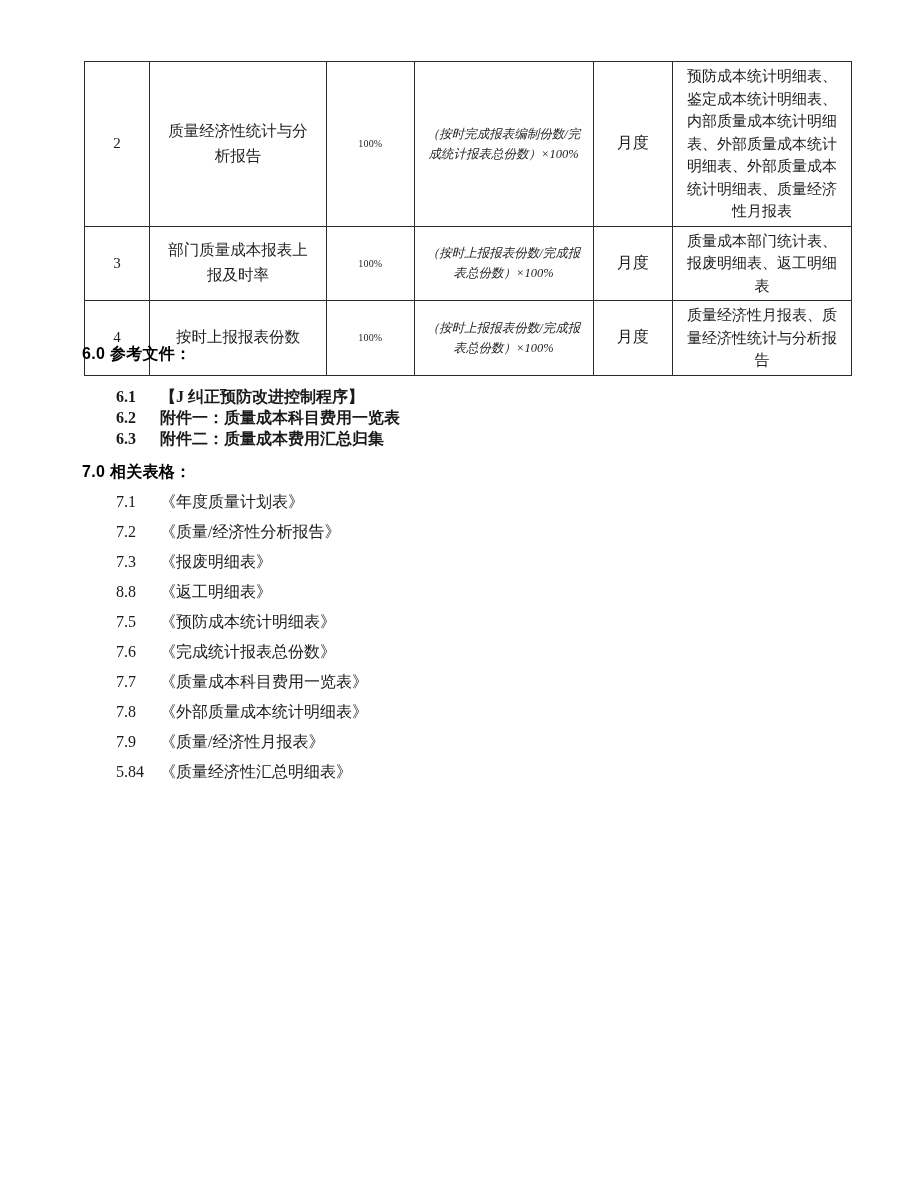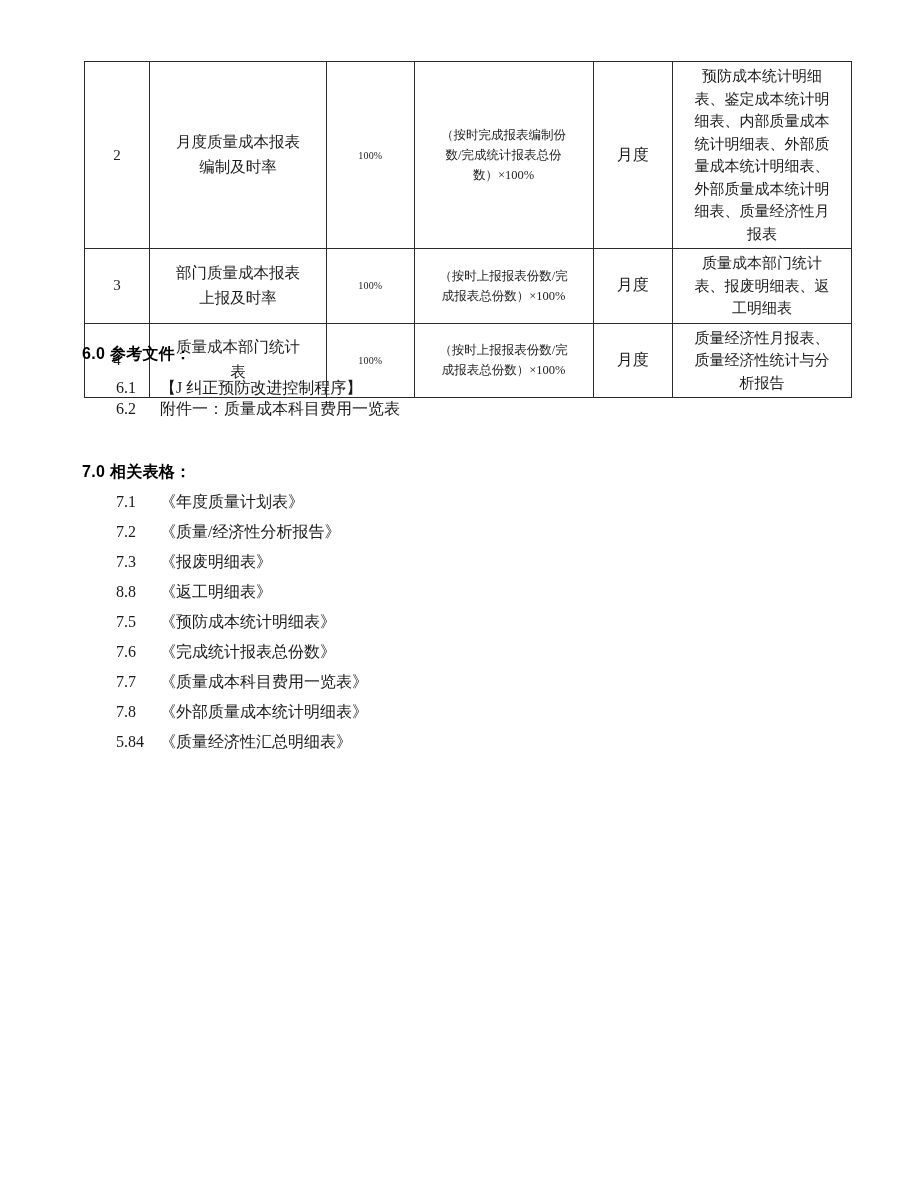--- a/index.html
+++ b/index.html
@@ -33,35 +33,35 @@
   }
   table.kpi-table {
     border-collapse: collapse;
     width: 768px;
     table-layout: fixed;
   }
   table.kpi-table td {
     border: 1px solid #2b2b2b;
     vertical-align: middle;
     text-align: center;
-    padding: 3px 20px;
+    padding: 3px 12px;
     font-family: "Liberation Serif", "DejaVu Serif", serif;
     color: #1c1c1c;
   }
   .col-no      { width: 64px; }
   .col-name    { width: 174px; }
   .col-target  { width: 86px; }
   .col-formula { width: 176px; }
   .col-freq    { width: 78px; }
   .col-forms   { width: 176px; }
 
   td.c-no      { font-size: 15px; }
   td.c-name    { font-size: 15.5px; line-height: 1.6; }
   td.c-target  { font-size: 10px; letter-spacing: .2px; }
-  td.c-formula { font-size: 12.5px; line-height: 1.62; }
+  td.c-formula { font-size: 12.5px; line-height: 1.62; font-style: italic; }
   td.c-freq    { font-size: 16px; }
   td.c-forms   { font-size: 15px; line-height: 1.5; text-align: center; }
 
   tr.row-2 td { height: 152px; }
   tr.row-3 td { height: 64px; }
   tr.row-4 td { height: 57px; }
 
   
   .section {
     position: absolute;
@@ -78,21 +78,21 @@
   .sec-6 { top: 344px; left: 82px; }
   .sec-7 { top: 462px; left: 82px; }
 
   ul.item-list {
     list-style: none;
     margin: 0;
     padding: 0;
     position: absolute;
     left: 116px;
   }
-  ul.list-6 { top: 377px; }
+  ul.list-6 { top: 386px; font-weight: bold; }
   ul.list-7 { top: 487px; }
 
   ul.list-6 li {
     font-size: 16px;
     line-height: 21px;
     height: 21px;
     white-space: nowrap;
     color: #1a1a1a;
   }
   ul.list-7 li {
@@ -122,54 +122,57 @@
         <col class="col-no">
           <col class="col-name">
           <col class="col-target">
         <col class="col-formula">
           <col class="col-freq">
           <col class="col-forms">
       </colgroup>
       <tbody>
         <tr class="row-2">
           <td class="c-no">2</td>
-          <td class="c-name">月度质量成本报表编制及时率</td>
+          <td class="c-name">质量经济性统计与分析报告</td>
           <td class="c-target">100%</td>
           <td class="c-formula">（按时完成报表编制份数/完成统计报表总份数）×100%</td>
           <td class="c-freq">月度</td>
           <td class="c-forms">预防成本统计明细表、鉴定成本统计明细表、内部质量成本统计明细表、外部质量成本统计明细表、外部质量成本统计明细表、质量经济性月报表</td>
         </tr>
         <tr class="row-3">
           <td class="c-no">3</td>
           <td class="c-name">部门质量成本报表上报及时率</td>
           <td class="c-target">100%</td>
           <td class="c-formula">（按时上报报表份数/完成报表总份数）×100%</td>
           <td class="c-freq">月度</td>
           <td class="c-forms">质量成本部门统计表、报废明细表、返工明细表</td>
         </tr>
         <tr class="row-4">
           <td class="c-no">4</td>
-          <td class="c-name">质量成本部门统计表</td>
+          <td class="c-name">按时上报报表份数</td>
           <td class="c-target">100%</td>
           <td class="c-formula">（按时上报报表份数/完成报表总份数）×100%</td>
           <td class="c-freq">月度</td>
           <td class="c-forms">质量经济性月报表、质量经济性统计与分析报告</td>
         </tr>
       </tbody>
     </table>
   </div>
 
   <div class="section sec-heading sec-6">6.0 参考文件：</div>
   <ul class="item-list list-6">
     <li>
       <span class="num">6.1</span><span class="itxt">【J 纠正预防改进控制程序】</span>
     </li>
     <li>
       <span class="num">6.2</span><span class="itxt">附件一：质量成本科目费用一览表</span>
     </li>
+    <li>
+      <span class="num">6.3</span><span class="itxt">附件二：质量成本费用汇总归集</span>
+    </li>
   </ul>
 
   <div class="section sec-heading sec-7">7.0 相关表格：</div>
   <ul class="item-list list-7">
     <li>
       <span class="num">7.1</span><span class="itxt">《年度质量计划表》</span>
     </li>
     <li>
       <span class="num">7.2</span><span class="itxt">《质量/经济性分析报告》</span>
     </li>
@@ -185,17 +188,20 @@
     <li>
       <span class="num">7.6</span><span class="itxt">《完成统计报表总份数》</span>
     </li>
     <li>
       <span class="num">7.7</span><span class="itxt">《质量成本科目费用一览表》</span>
     </li>
     <li>
       <span class="num">7.8</span><span class="itxt">《外部质量成本统计明细表》</span>
     </li>
     <li>
+      <span class="num">7.9</span><span class="itxt">《质量/经济性月报表》</span>
+    </li>
+    <li>
       <span class="num">5.84</span><span class="itxt">《质量经济性汇总明细表》</span>
     </li>
   </ul>
 
 </div>
 
 </body></html>

